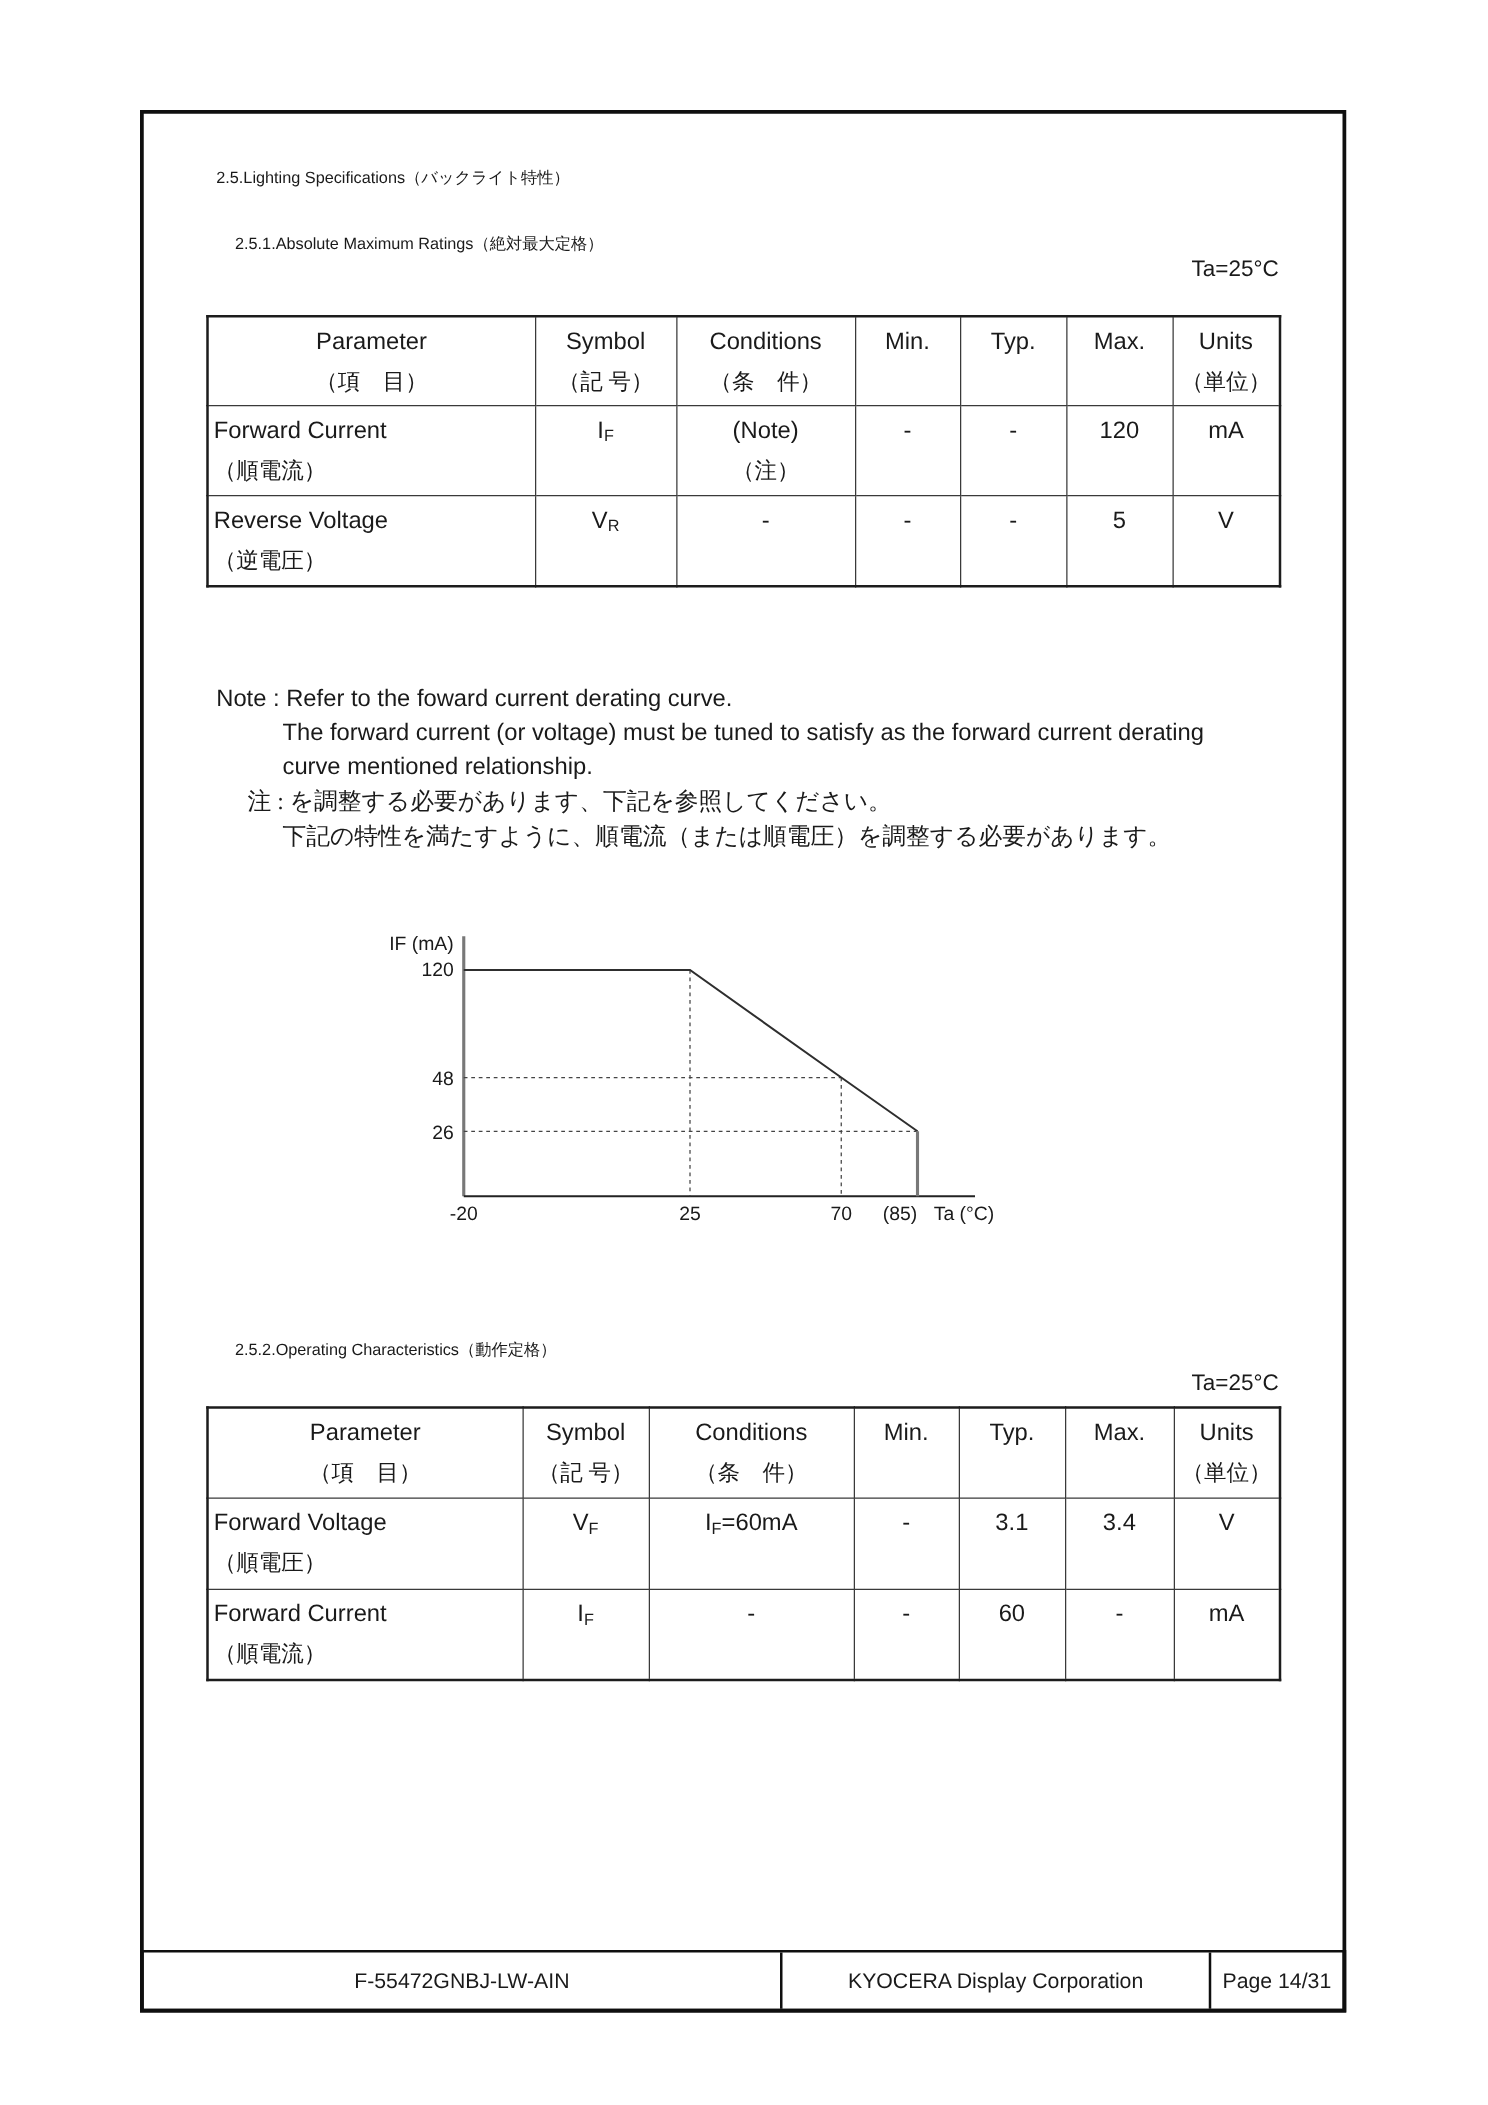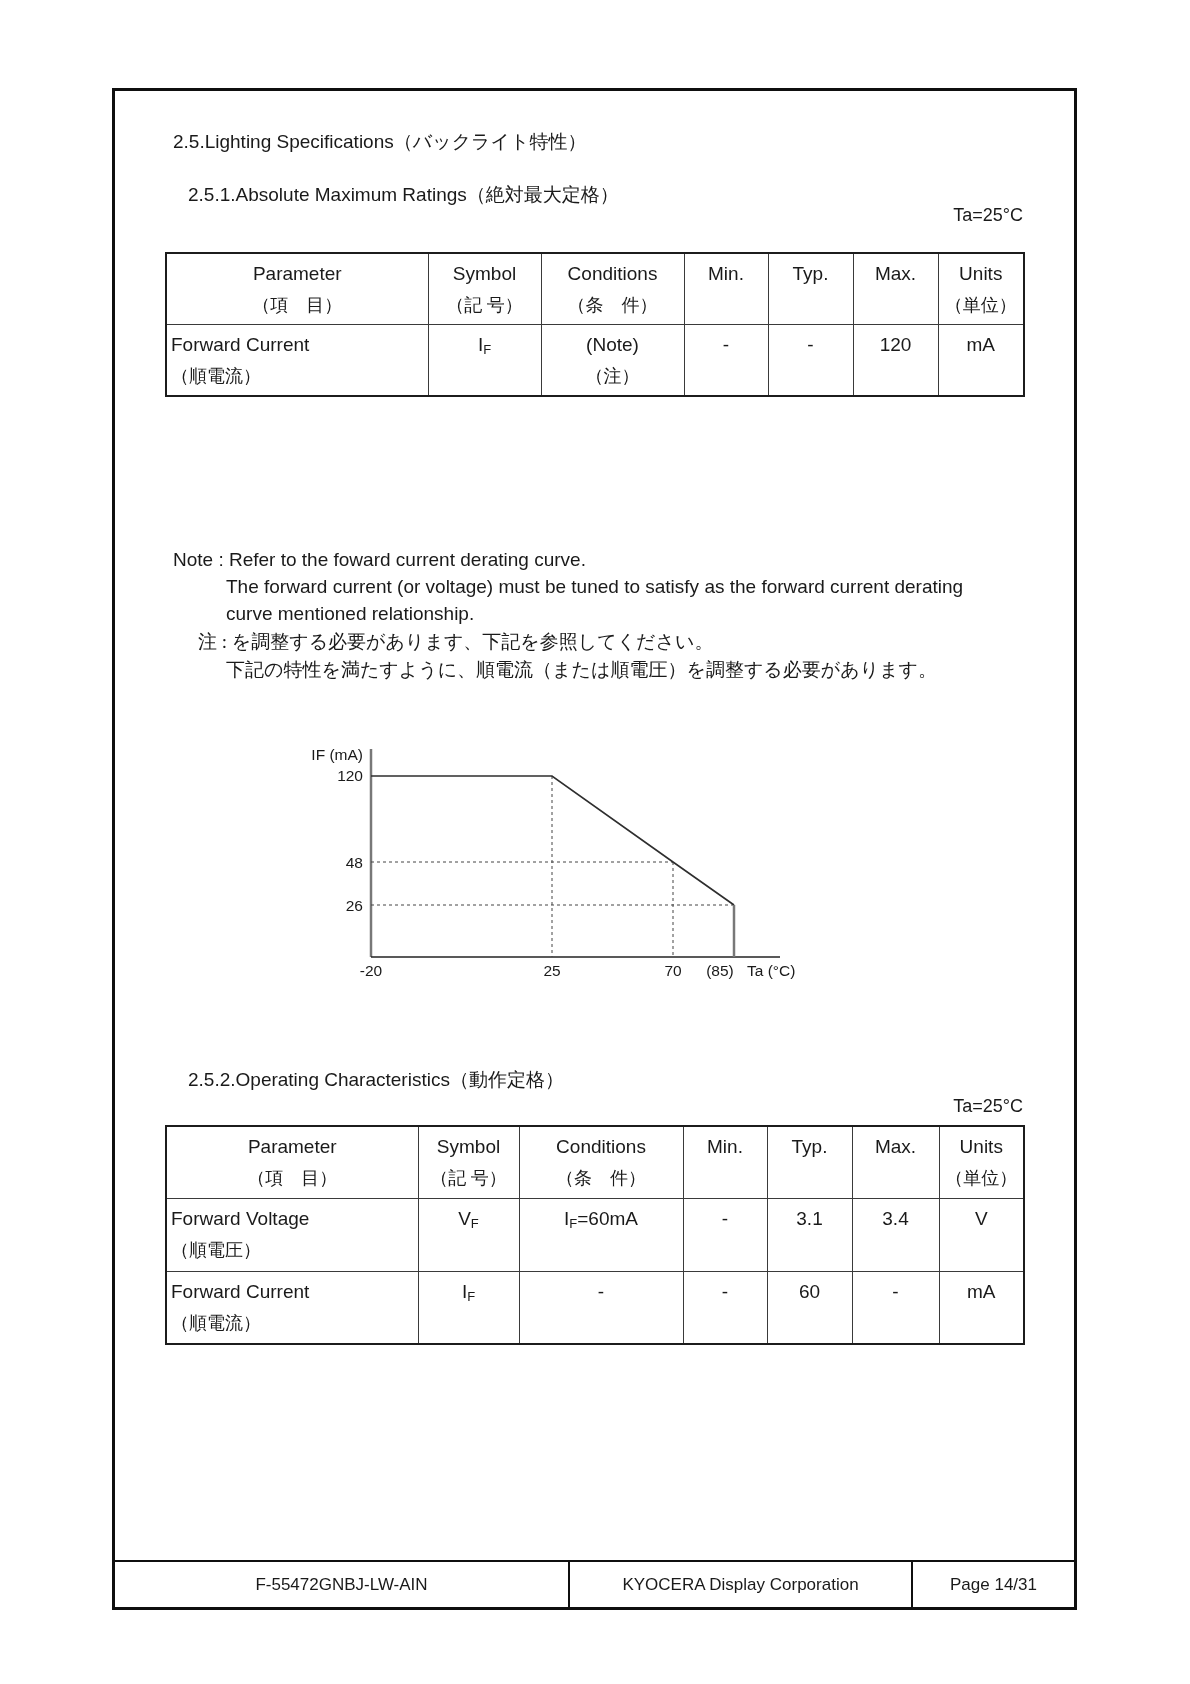--- a/index.html
+++ b/index.html
@@ -7,21 +7,21 @@
     width:1190px; height:1684px; position:relative; background:#ffffff;
     font-family:"Liberation Sans","DejaVu Sans",sans-serif; color:#1a1a1a;
     overflow:hidden;
   }
   .abs { position:absolute; }
 
   .page-border {
     position:absolute; left:112px; top:88px; width:965px; height:1522px;
     border:3px solid #0f0f0f; box-sizing:border-box;
   }
-  .doc-title { font-size:19px; line-height:22px; white-space:nowrap; }
+  .doc-title { font-size:13px; line-height:22px; white-space:nowrap; }
   .ta-note { font-size:18px; text-align:right; }
 
   table.spec {
     border-collapse:collapse; table-layout:fixed;
     border:2.5px solid #1c1c1c;
     padding-left:36px;
   }
   table.spec td {
     border:1.6px solid #3a3a3a; vertical-align:top; padding:8px 4px 0 4px;
     box-sizing:border-box; overflow:hidden;
@@ -42,21 +42,21 @@
 
   .footer {
     position:absolute; left:112px; top:1560px; width:965px; height:50px;
     box-sizing:border-box; border:3px solid #0f0f0f; border-top-width:2.5px;
     display:flex; align-items:stretch;
   }
   .footer-cell {
     display:flex; align-items:center; justify-content:center;
     font-size:17px; box-sizing:border-box;
   }
-  .fc1 { width:453px; }
+  .fc1 { width:509px; }
   .fc2 { width:343px; border-left:2px solid #0f0f0f; }
   .fc3 { flex:1; border-left:2px solid #0f0f0f; }
 </style>
 </head>
 <body>
 
 <div class="page-border"></div>
 
 <div class="abs doc-title" style="left:173px; top:131px;">2.5.Lighting Specifications（バックライト特性）</div>
 <div class="abs doc-title" style="left:188px; top:184px;">2.5.1.Absolute Maximum Ratings（絶対最大定格）</div>
@@ -116,20 +116,44 @@
           <div class="en">-</div>
         </td>
     <td class="c">
           <div class="en">-</div>
         </td>
     <td class="c">
           <div class="en">120</div>
         </td>
     <td class="c">
           <div class="en">mA</div>
+        </td>
+  </tr>
+  <tr style="height:73px">
+    <td class="param">
+      <div class="en">Reverse Voltage</div>
+      <div class="jp">（逆電圧）</div>
+    </td>
+    <td class="c">
+      <div class="en"><span>V</span><span class="subs">R</span></div>
+    </td>
+    <td class="c">
+      <div class="en">-</div>
+    </td>
+    <td class="c">
+          <div class="en">-</div>
+        </td>
+    <td class="c">
+          <div class="en">-</div>
+        </td>
+    <td class="c">
+          <div class="en">5</div>
+        </td>
+    <td class="c">
+          <div class="en">V</div>
         </td>
   </tr>
 </tbody>
   </table>
 
 <div class="abs note-line" style="left:173px; top:548px;">Note : Refer to the foward current derating curve.</div>
 <div class="abs note-line" style="left:226px; top:575px;">The forward current (or voltage) must be tuned to satisfy as the forward current derating</div>
 <div class="abs note-line" style="left:226px; top:602px;">curve mentioned relationship.</div>
 <div class="abs note-jp" style="left:198px; top:630px;">注 : を調整する必要があります、下記を参照してください。</div>
 <div class="abs note-jp" style="left:226px; top:658px;">下記の特性を満たすように、順電流（または順電圧）を調整する必要があります。</div>

